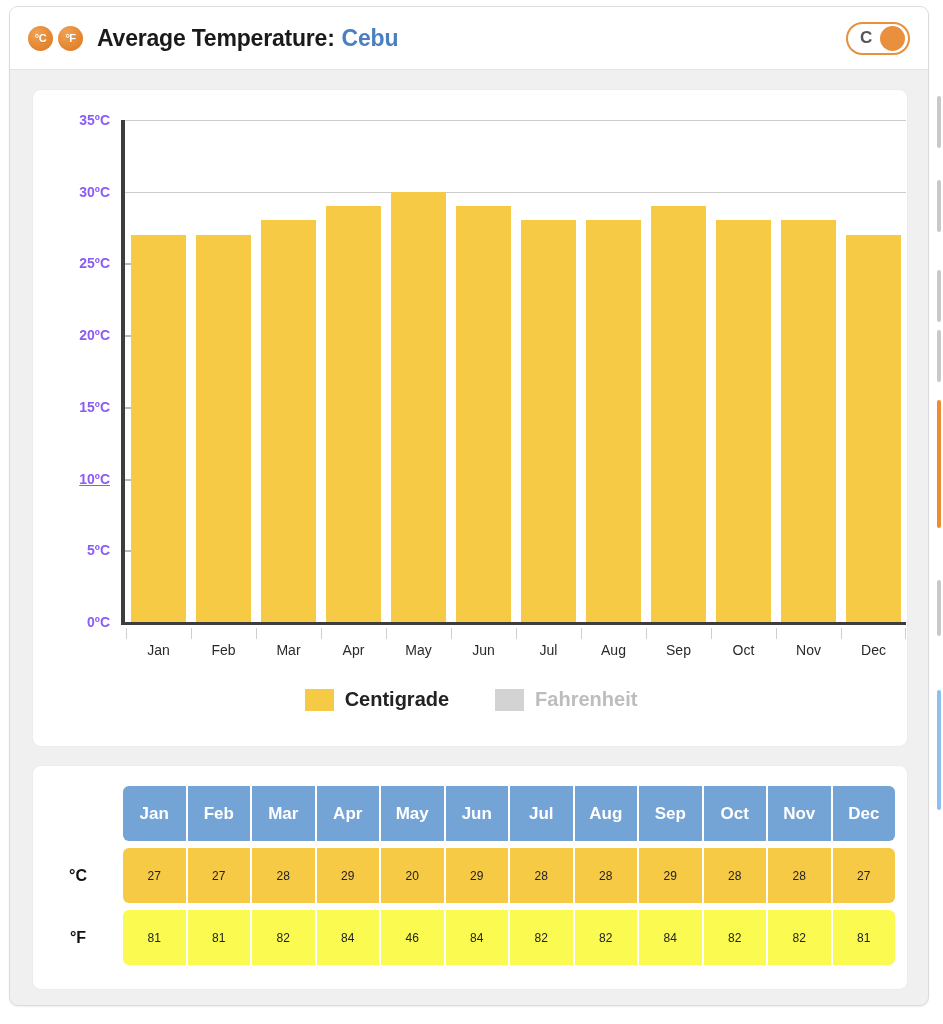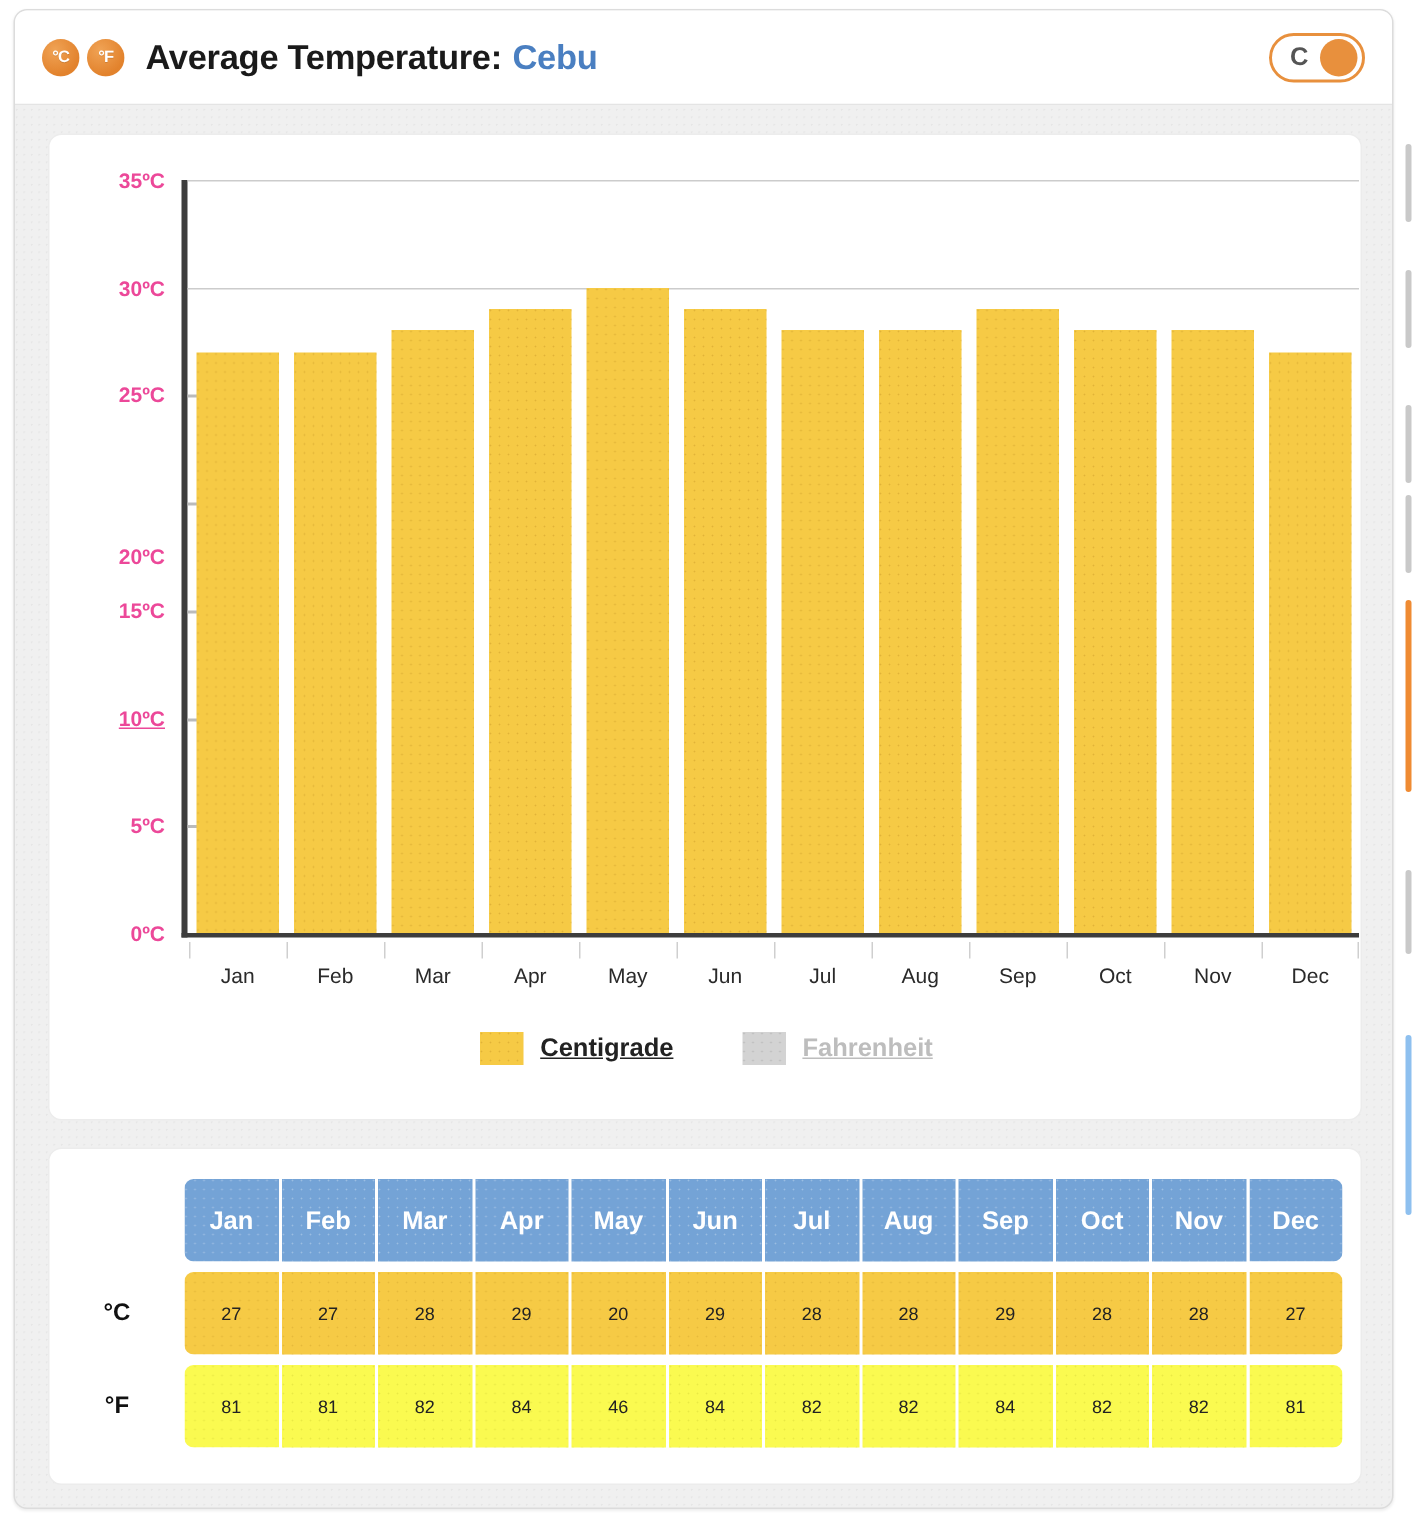--- a/index.html
+++ b/index.html
@@ -174,21 +174,21 @@
     background: #bbbbbb;
   }
 
   .y-label {
     position: absolute;
     right: 100%;
     margin-right: 11px;
     transform: translateY(-50%);
     font-size: 14px;
     font-weight: bold;
-    color: #ec4899;
+    color: #8b5cf6;
     white-space: nowrap;
   }
 
   #bars {
     position: absolute;
     left: 5px;
     bottom: 3px;
     width: 780px;
     height: 502px;
     display: flex;
@@ -278,24 +278,23 @@
     background-image: radial-gradient(circle at 1px 1px, rgba(176,128,24,0.30) 0.6px, transparent 0.7px);
     background-size: 6px 6px;
     flex: none;
   }
   .legend-swatch.inactive {
     background-color: #d3d3d3;
     background-image: radial-gradient(circle at 1px 1px, rgba(120,120,120,0.28) 0.6px, transparent 0.7px);
     background-size: 6px 6px;
   }
   .legend-label {
-    font-size: 17px;
+    font-size: 20px;
     font-weight: bold;
     color: #222222;
-    text-decoration: underline;
   }
   .legend-label.inactive { color: #bdbdbd; }
 
   
   #table-card {
     position: absolute;
     left: 22px;
     top: 758px;
     width: 876px;
     height: 225px;
@@ -409,21 +408,21 @@
           <div class="x-axis-line"></div>
           <div id="gridlines">
               <div class="y-label" style="top: 502px;">0ºC</div>
               <div class="tickmark" style="top: 430.286px;"></div>
               <div class="y-label" style="top: 430.286px;">5ºC</div>
               <div class="tickmark" style="top: 358.571px;"></div>
               <div class="y-label" style="top: 358.571px; text-decoration: underline;">10ºC</div>
               <div class="tickmark" style="top: 286.857px;"></div>
               <div class="y-label" style="top: 286.857px;">15ºC</div>
               <div class="tickmark" style="top: 215.143px;"></div>
-              <div class="y-label" style="top: 215.143px; margin-top: 36px;">20ºC</div>
+              <div class="y-label" style="top: 215.143px;">20ºC</div>
               <div class="tickmark" style="top: 143.429px;"></div>
               <div class="y-label" style="top: 143.429px;">25ºC</div>
               <div class="gridline" style="top: 71.7143px;"></div>
               <div class="y-label" style="top: 71.7143px;">30ºC</div>
               <div class="gridline" style="top: 0px;"></div>
               <div class="y-label" style="top: 0px;">35ºC</div>
             </div>
           <div id="bars">
               <div class="bar-slot">
                 <div class="bar" title="Jan: 27°C" style="height: 387.257px;"></div>

